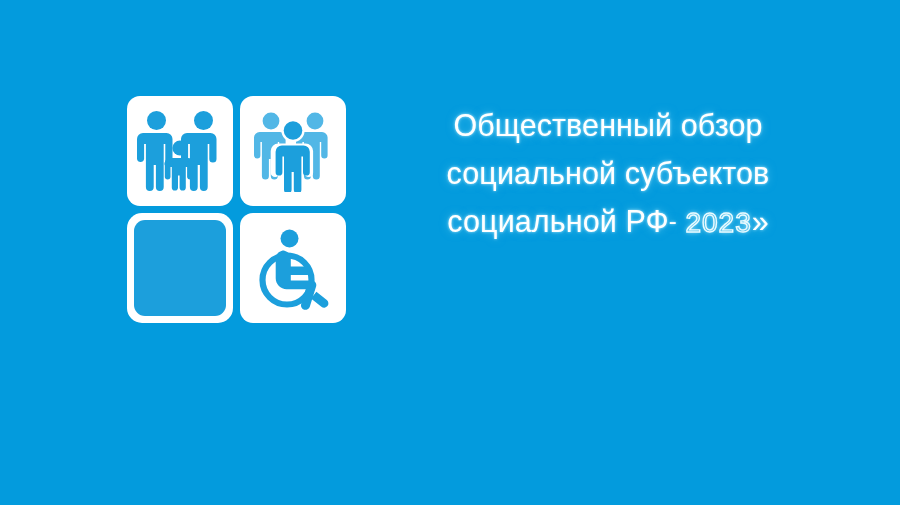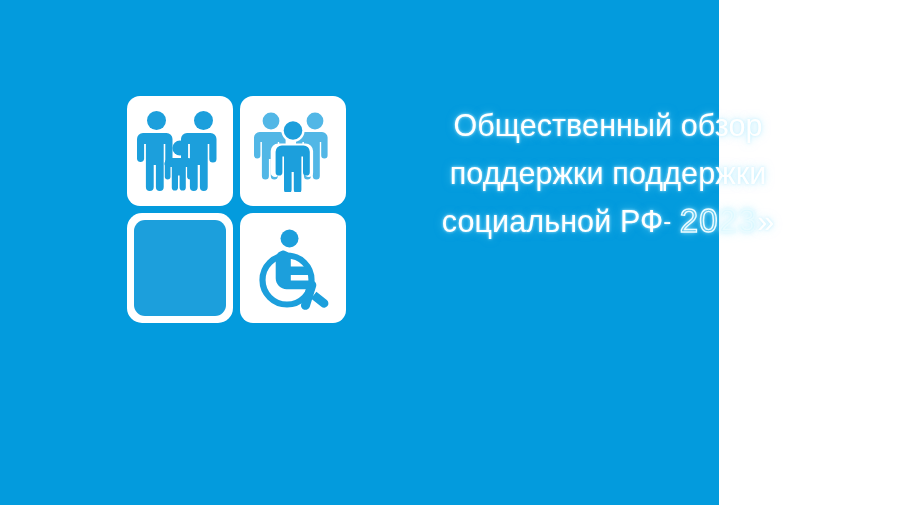--- a/index.html
+++ b/index.html
@@ -9,21 +9,21 @@
   }
   body {
     width: 900px;
     height: 505px;
     overflow: hidden;
     font-family: "Liberation Sans", sans-serif;
   }
 
   #slide {
     position: relative;
-    width: 719px;
+    width: 900px;
     height: 505px;
     background: #039BDD;
     text-decoration: underline;
   }
 
   
   #icon-grid {
     position: absolute;
     left: 127px;
     top: 96px;
@@ -74,21 +74,21 @@
     letter-spacing: 0.1px;
     text-shadow:
       0 0 3px rgba(190, 240, 255, 0.85),
       0 0 8px rgba(140, 225, 255, 0.55);
     white-space: nowrap;
   }
   #headline .hl-line { display: block; }
 
   
   .year {
-    font-size: 33px;
+    font-size: 28px;
     letter-spacing: 1px;
     color: transparent;
     -webkit-text-stroke: 1.4px #EAFBFF;
     text-shadow:
       0 0 4px rgba(200, 245, 255, 0.9),
       0 0 10px rgba(150, 230, 255, 0.6);
   }
   .dash {
     font-size: 24px;
     vertical-align: 3px;
@@ -170,17 +170,17 @@
             <path d="M60 72.5l10.4 8.2a4.3 4.3 0 0 0 5.4-6.7l-10.4-8.3z"></path>
           </g>
         </svg>
       </span>
     </div>
 
   </div>
 
   <div id="headline">
     <span class="hl-line">Общественный обзор</span>
-    <span class="hl-line">поддержки поддержки</span>
+    <span class="hl-line">социальной субъектов</span>
     <span class="hl-line"><span>социальной РФ</span><span class="dash">-</span> <span class="year">2023</span><span class="guil">»</span></span>
   </div>
 
 </div>
 
 </body></html>

